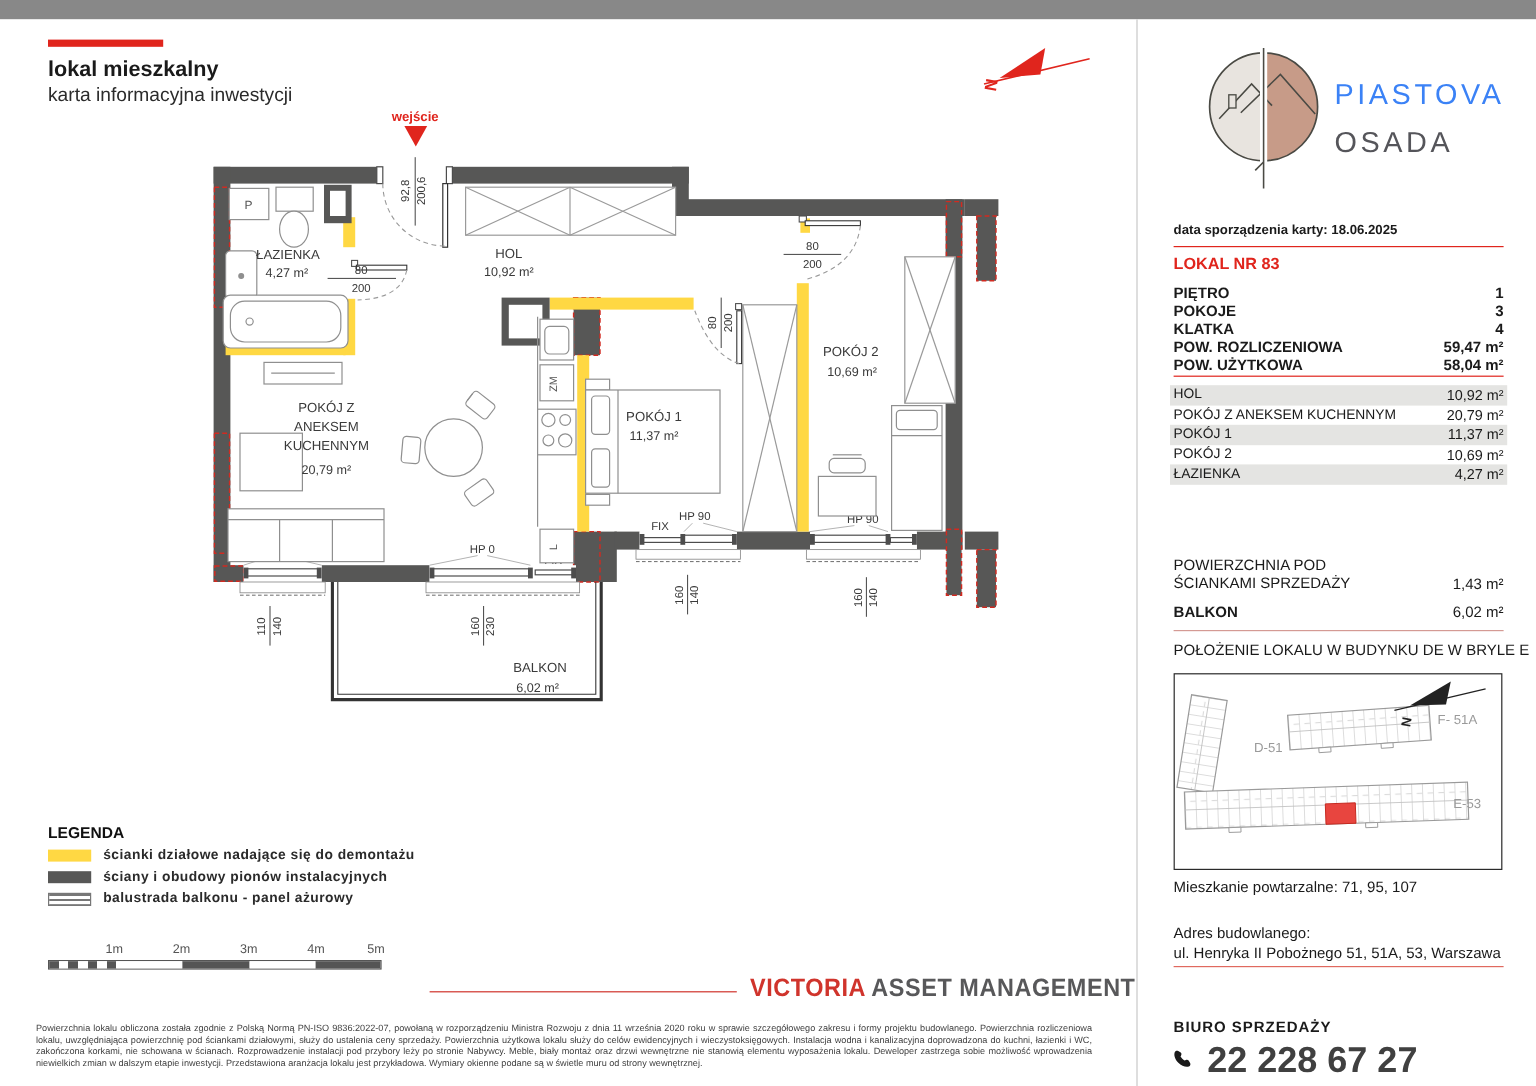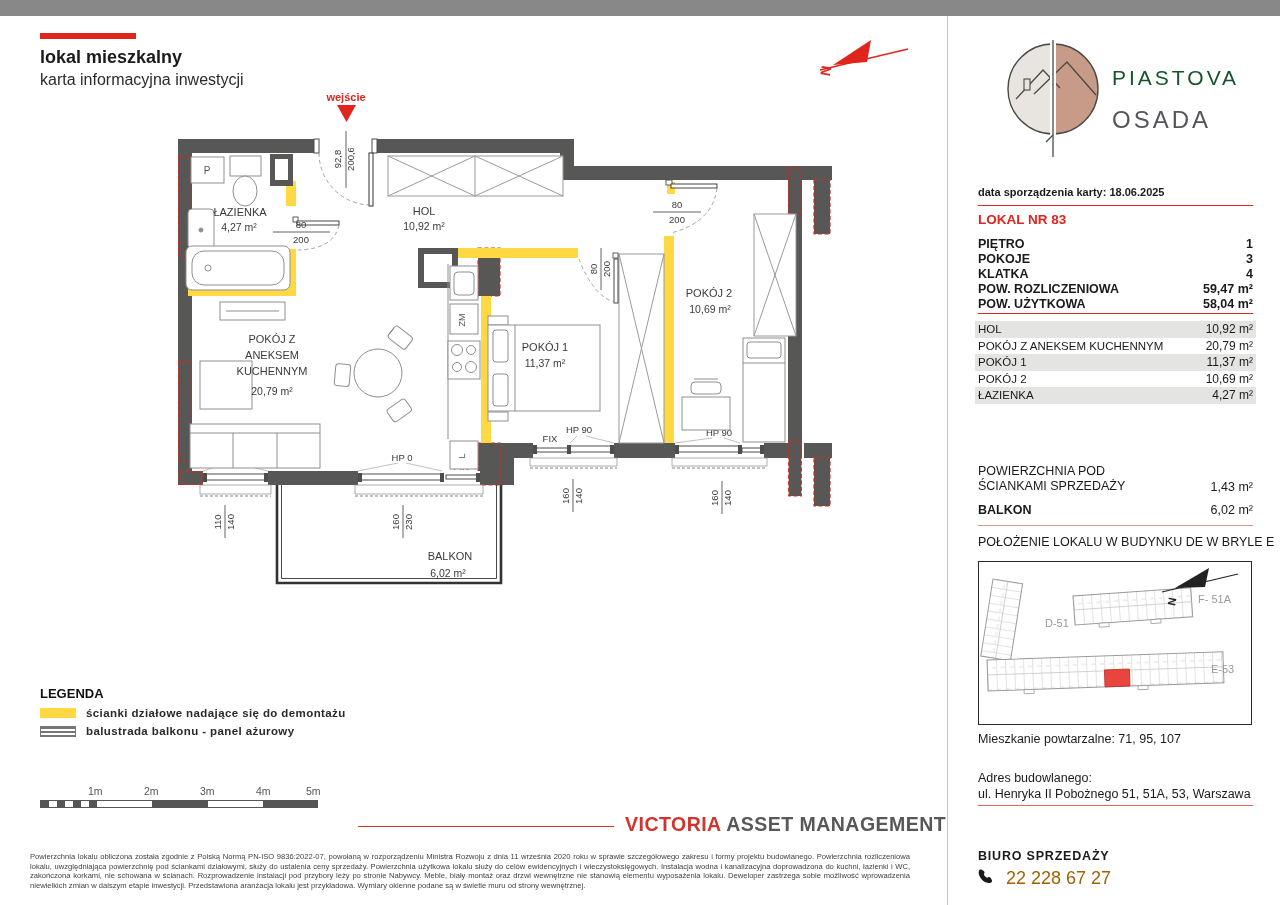--- a/index.html
+++ b/index.html
@@ -36,21 +36,21 @@
   .brand-line { left:358px; top:810px; width:256px; height:0; border-top:1.5px solid #d0342c; }
   .brand { left:625px; top:796px; font-size:21px; font-weight:bold; letter-spacing:0.5px; transform:scaleX(0.93); transform-origin:left; white-space:nowrap; }
   .brand .b-red { color:#d0342c; }
   .brand .b-gray { color:#58585a; }
   .disclaimer { left:30px; top:836px; width:880px; font-size:7.6px; line-height:9.7px; color:#3f3f3f; text-align:justify; }
 
   
   .vdivider { left:947px; top:0; width:1px; height:905px; background:#c9c9c9; }
 
   
-  .p-brand1 { left:1112px; top:50px; font-size:21px; letter-spacing:3px; color:#14532d; }
+  .p-brand1 { left:1112px; top:50px; font-size:24px; letter-spacing:3px; color:#3b82f6; }
   .p-brand2 { left:1112px; top:90px; font-size:24px; letter-spacing:3px; color:#55555a; }
   .p-date { left:978px; top:170px; width:275px; font-size:11px; font-weight:bold; color:#1a1a1a; }
   .p-redline1 { left:978px; top:189px; width:275px; border-top:1.5px solid #e0251d; }
   .p-unit { left:978px; top:196px; font-size:13.5px; font-weight:bold; color:#e0251d; }
   .p-attrs { left:978px; top:221px; width:275px; }
   .p-attr-row { display:flex; justify-content:space-between; font-size:12.5px; font-weight:bold; color:#1a1a1a; line-height:15px; }
   .p-redline2 { left:978px; top:297px; width:275px; border-top:1.5px solid #e0251d; }
   .p-table { left:975px; top:305px; width:281px; }
   .p-table-row { display:flex; justify-content:space-between; align-items:center; height:16.5px; padding:0 3px; font-size:11.5px; color:#1a1a1a; }
   .p-table-row .val { font-size:12px; }
@@ -63,21 +63,21 @@
   .p-balkon .lbl { font-weight:bold; }
   .p-pinkline { left:978px; top:509px; width:275px; border-top:1px solid #d49a94; }
   .p-postitle { left:978px; top:519px; font-size:12.5px; color:#1a1a1a; }
   .p-map { left:978px; top:545px; width:274px; height:164px; border:1.4px solid #2a2a2a; }
   .p-repeat { left:978px; top:716px; font-size:12.5px; color:#1a1a1a; }
   .p-addr1 { left:978px; top:755px; font-size:12.5px; color:#1a1a1a; }
   .p-addr2 { left:978px; top:771px; font-size:12.5px; color:#1a1a1a; }
   .p-addrline { left:978px; top:789px; width:275px; border-top:1px solid #e0695f; }
   .p-sales { left:978px; top:833px; font-size:12.5px; font-weight:bold; letter-spacing:0.8px; color:#1a1a1a; }
   .p-phone { left:976px; top:851px; display:flex; align-items:center; gap:8px; }
-  .p-phone span { font-size:18px; color:#a16207; }
+  .p-phone span { font-size:30px; color:#404040;font-weight:bold; }
 
   
   .rlabel { font-size:11px; fill:#3a3a3a; text-anchor:middle; }
   .rarea  { font-size:10.5px; fill:#3a3a3a; text-anchor:middle; }
   .dim    { font-size:9.5px; fill:#3a3a3a; text-anchor:middle; }
   .applbl { font-size:9px; fill:#555; text-anchor:middle; }
   .winlbl { font-size:9.5px; fill:#3a3a3a; text-anchor:middle; }
   .wej    { font-size:11px; fill:#e0251d; text-anchor:middle; }
 </style>
 </head>
@@ -357,20 +357,24 @@
       <text class="rlabel" x="300" y="469">BALKON</text>
       <text class="rarea" x="298" y="486">6,02 m²</text>
     </g>
   </svg>
 
   <div class="abs legend">
     <div class="legend-title">LEGENDA</div>
     <div class="legend-row">
       <div class="sw sw-yellow"></div>
       <div class="legend-label">ścianki działowe nadające się do demontażu</div>
+    </div>
+    <div class="legend-row">
+      <div class="sw sw-dark"></div>
+      <div class="legend-label">ściany i obudowy pionów instalacyjnych</div>
     </div>
     <div class="legend-row">
       <div class="sw sw-striped"></div>
       <div class="legend-label">balustrada balkonu - panel ażurowy</div>
     </div>
   </div>
 
   <div class="abs scalebar-wrap">
     <span class="scale-label" style="left:48px;">1m</span>
     <span class="scale-label" style="left:104px;">2m</span>

